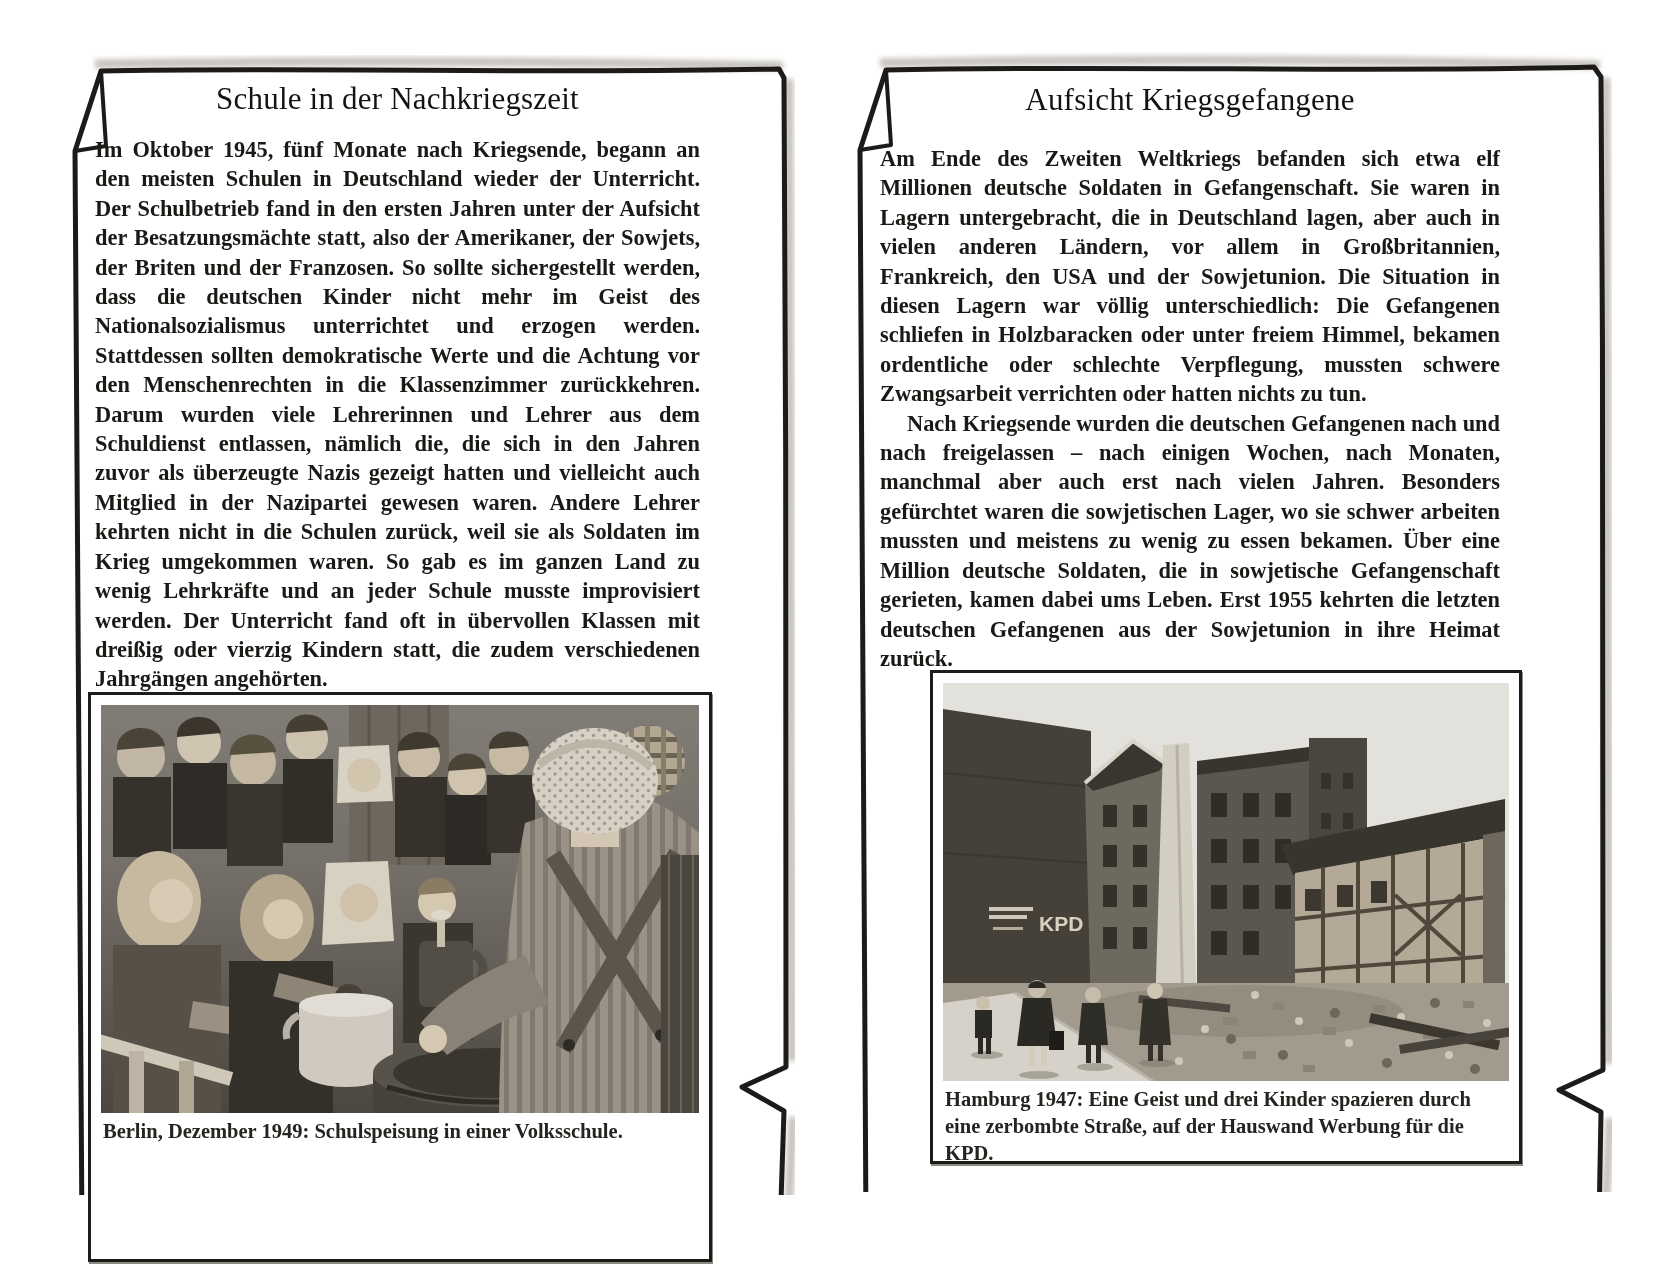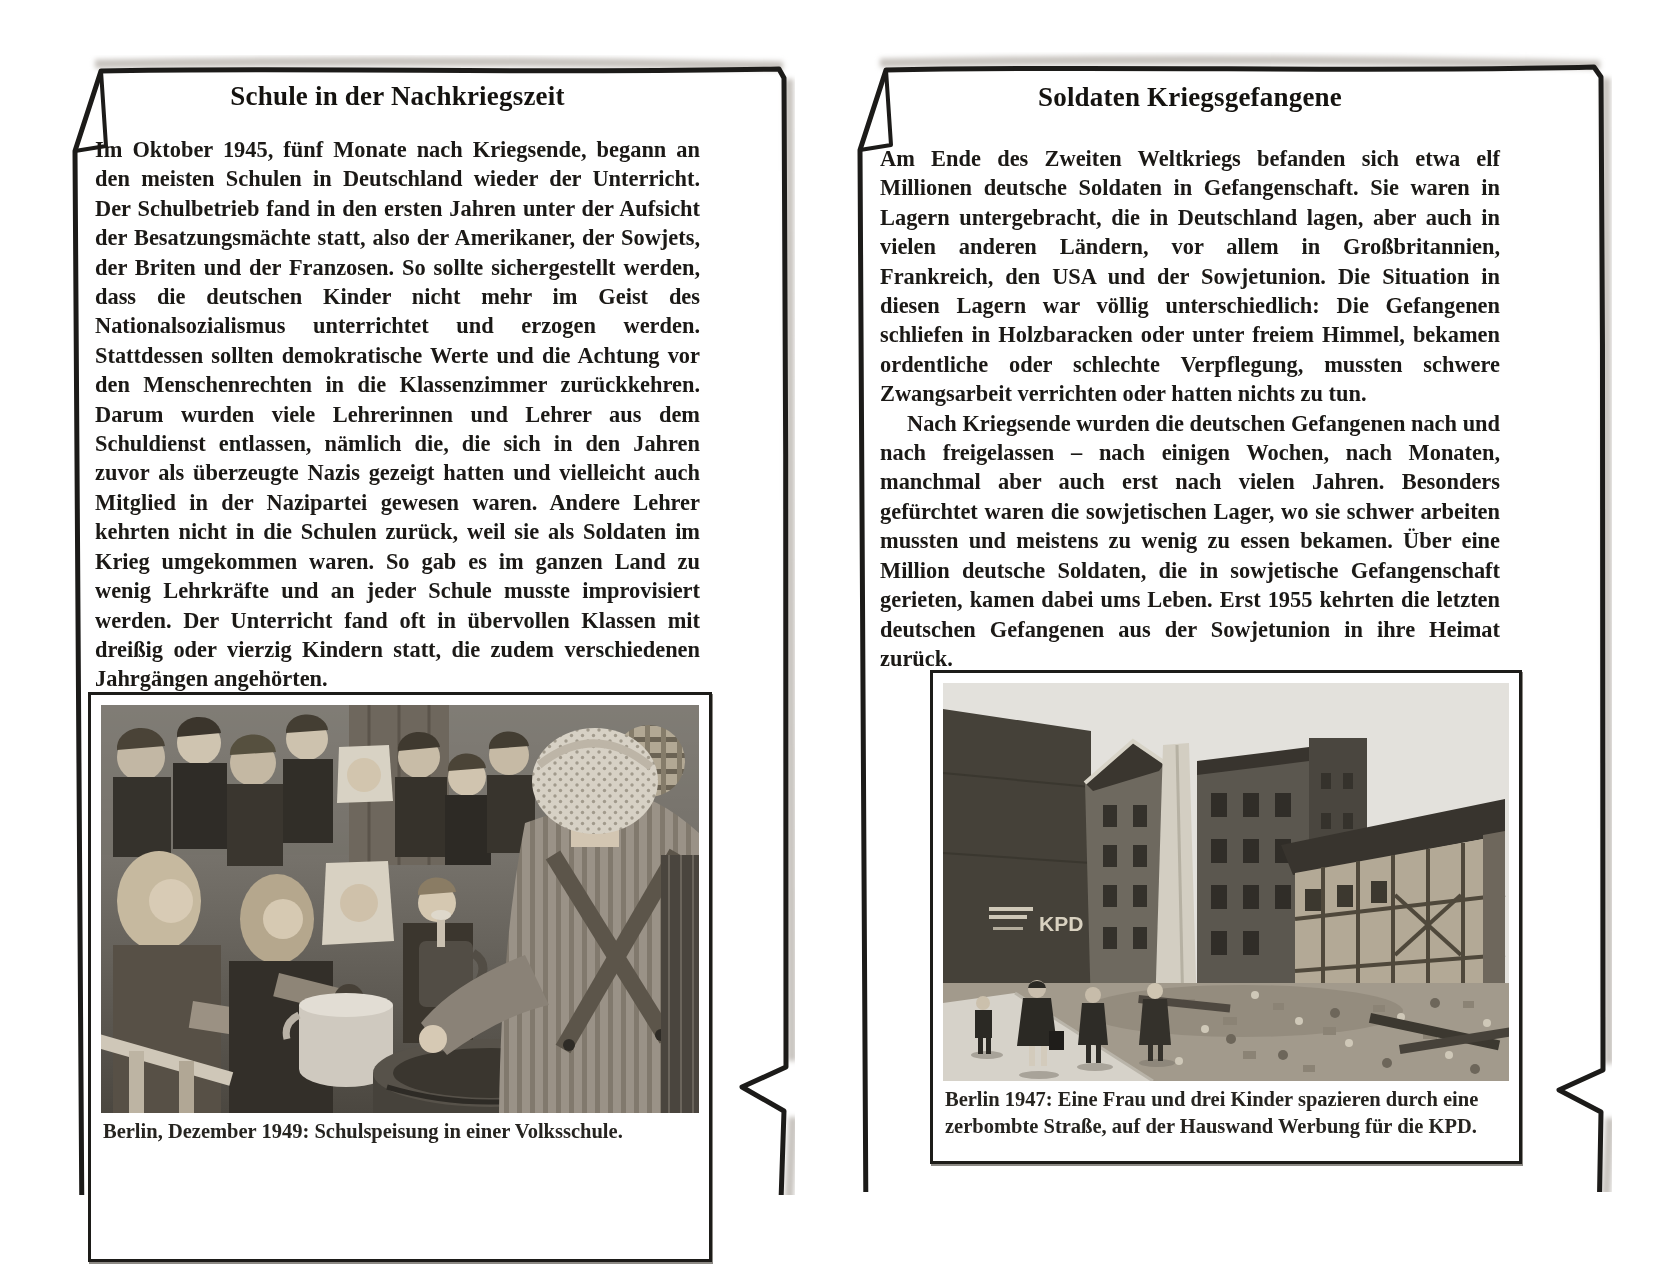--- a/index.html
+++ b/index.html
@@ -2,21 +2,21 @@
 <html><head>
 <meta charset="utf-8">
 <style>
   html,body{margin:0;padding:0;background:#ffffff;}
   .canvas{position:relative;width:1654px;height:1270px;background:#ffffff;overflow:hidden;
           font-family:"Liberation Serif",serif;color:#1f1d1a;}
   .page{position:absolute;}
   .page-left{left:35px;top:55px;width:760px;height:1140px;}
   .page-right{left:822px;top:52px;width:790px;height:1140px;}
   .frame-svg{position:absolute;left:0;top:0;width:100%;height:100%;pointer-events:none;}
-  .page-title{position:absolute;text-align:center;font-weight:bold;font-size:27px;
+  .page-title{position:absolute;text-align:center;font-weight:normal;font-size:31px;
               letter-spacing:.2px;color:#151310;}
   .page-left .page-title{left:60px;top:26px;width:605px;}
   .page-right .page-title{left:58px;top:30px;width:620px;}
   .body-text{position:absolute;text-align:justify;font-size:22.4px;line-height:29.4px;
              color:#1b1916;}
   .page-left .body-text{left:60px;top:80px;width:605px;}
   .page-right .body-text{left:58px;top:92px;width:620px;}
   .body-text p{margin:0;font-weight:bold;}
   .body-text p + p{text-indent:27px;}
   .photobox{position:absolute;background:#ffffff;border:3px solid #1d1c19;
@@ -227,21 +227,21 @@
       <g stroke="#1c1b19" stroke-width="5" fill="none" stroke-linejoin="round" stroke-linecap="round">
         <path d="M 64 18 C 280 13 560 21 772 15 L 779 25
                  C 782 360 780 710 781 1018
                  L 737 1038 L 779 1060
                  L 777 1172 C 540 1178 250 1172 44 1177
                  L 38 98 Z"></path>
         <path d="M 64 18 L 69 93 L 38 98" stroke-width="4"></path>
       </g>
     </svg>
 
-    <div class="page-title">Soldaten Kriegsgefangene</div>
+    <div class="page-title">Aufsicht Kriegsgefangene</div>
 
     <div class="body-text">
       <p>Am Ende des Zweiten Weltkriegs befanden sich etwa elf Millionen deutsche Soldaten in Gefangenschaft. Sie waren in Lagern untergebracht, die in Deutschland lagen, aber auch in vielen anderen Ländern, vor allem in Großbritannien, Frankreich, den USA und der Sowjetunion. Die Situation in diesen Lagern war völlig unterschiedlich: Die Gefangenen schliefen in Holzbaracken oder unter freiem Himmel, bekamen ordentliche oder schlechte Verpflegung, mussten schwere Zwangsarbeit verrichten oder hatten nichts zu tun.</p>
       <p>Nach Kriegsende wurden die deutschen Gefangenen nach und nach freigelassen – nach einigen Wochen, nach Monaten, manchmal aber auch erst nach vielen Jahren. Besonders gefürchtet waren die sowjetischen Lager, wo sie schwer arbeiten mussten und meistens zu wenig zu essen bekamen. Über eine Million deutsche Soldaten, die in sowjetische Gefangenschaft gerieten, kamen dabei ums Leben. Erst 1955 kehrten die letzten deutschen Gefangenen aus der Sowjetunion in ihre Heimat zurück.</p>
     </div>
 
     <div class="photobox">
       <svg class="photo" width="566" height="398" viewBox="0 0 566 398">
         <rect width="566" height="398" fill="#e3e1dc"></rect>
 
@@ -379,17 +379,17 @@
           <path d="M139 320 h22 l4 42 h-30 z" fill="#2e2c27"></path>
           <rect x="143" y="362" width="5" height="18" fill="#2e2c27"></rect>
             <rect x="153" y="362" width="5" height="18" fill="#2e2c27"></rect>
           <ellipse cx="214" cy="380" rx="18" ry="4" fill="#7a746a" opacity="0.5"></ellipse>
           <circle cx="212" cy="308" r="8" fill="#cfc5b2"></circle>
           <path d="M200 316 h24 l4 46 h-32 z" fill="#34312b"></path>
           <rect x="205" y="362" width="5" height="16" fill="#34312b"></rect>
             <rect x="215" y="362" width="5" height="16" fill="#34312b"></rect>
         </g>
       </svg>
-      <div class="caption">Berlin 1947: Eine Frau und drei Kinder spazieren durch eine zerbombte Straße, auf der Hauswand Werbung für die KPD.</div>
+      <div class="caption">Hamburg 1947: Eine Geist und drei Kinder spazieren durch eine zerbombte Straße, auf der Hauswand Werbung für die KPD.</div>
     </div>
   </div>
 
 </div>
 
 </body></html>

